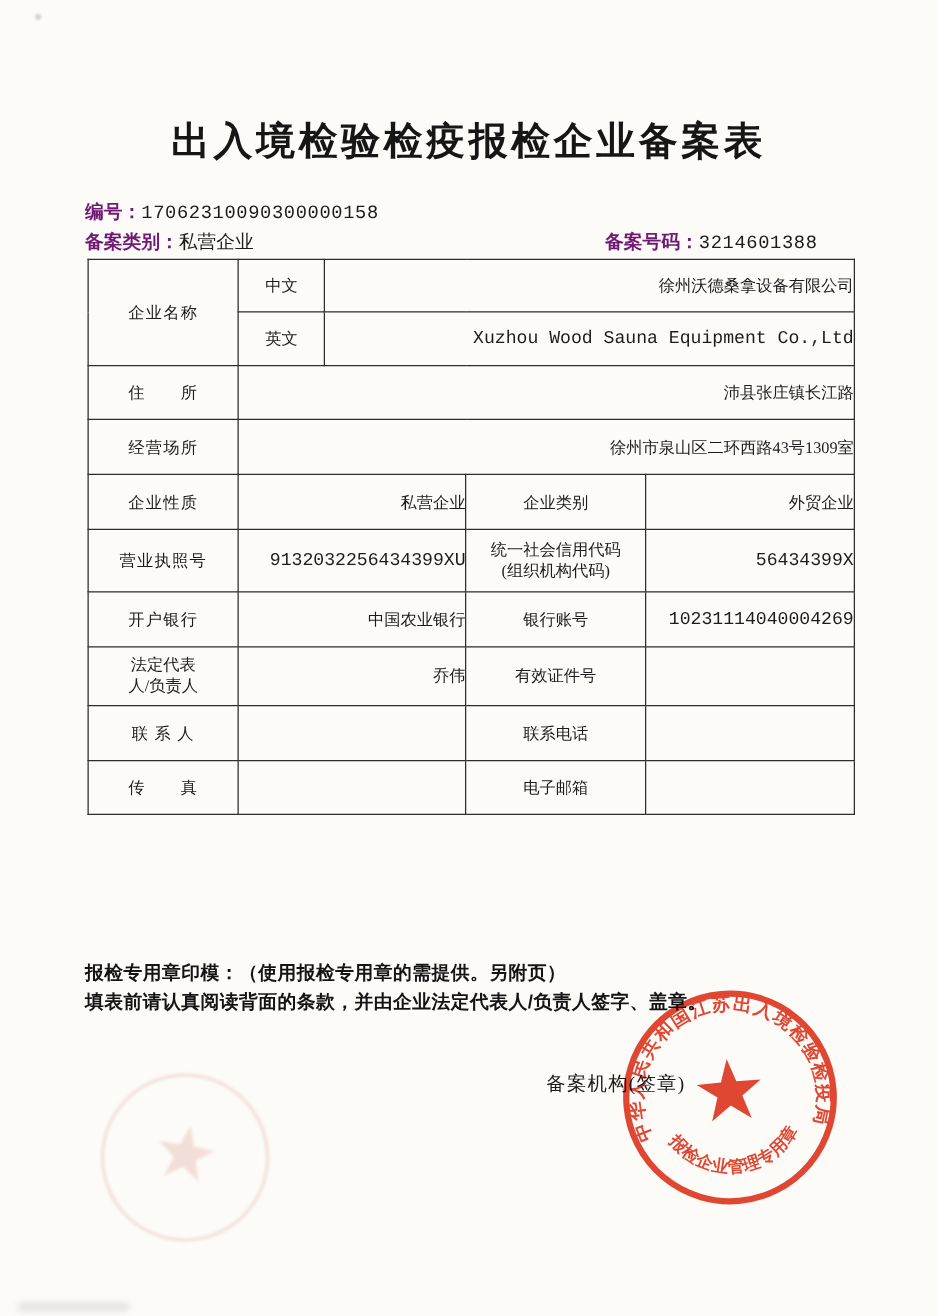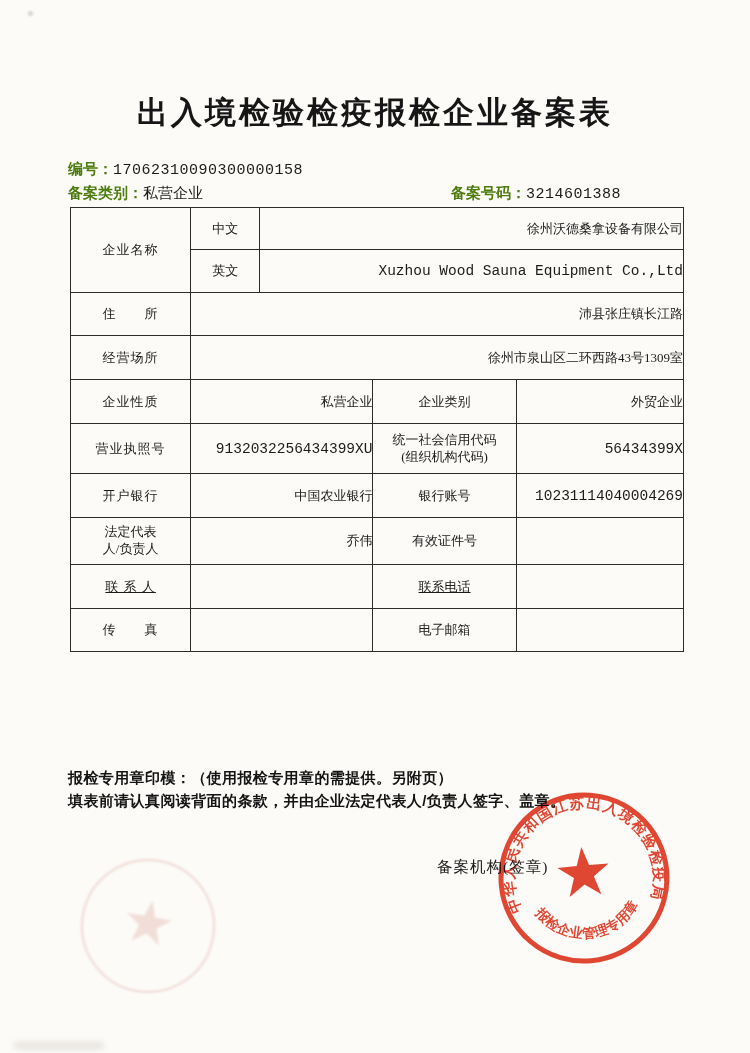--- a/index.html
+++ b/index.html
@@ -14,21 +14,21 @@
   .abs{position:absolute;}
   
   .doc-title{
     left:0;top:92px;width:100%;
     text-align:center;
     font-size:31px;font-weight:bold;
     letter-spacing:3px;color:#161616;
   }
   
   .meta{font-size:15px;white-space:nowrap;}
-  .meta .lbl{font-family:"Liberation Sans","DejaVu Sans",sans-serif;font-weight:bold;color:#4d7c0f;}
+  .meta .lbl{font-family:"Liberation Sans","DejaVu Sans",sans-serif;font-weight:bold;color:#701a75;}
   .mono{font-family:"Liberation Mono","DejaVu Sans Mono",monospace;}
   .meta .num{font-size:15px;letter-spacing:.5px;}
   
   table.form{
     border-collapse:collapse;
     table-layout:fixed;
     width:614px;
   }
   table.form td{
     border:1.6px solid #2e2c2a;
@@ -80,21 +80,21 @@
   <div class="abs smudge" style="left:14px;top:1042px;"></div>
 
   <div class="abs doc-title">出入境检验检疫报检企业备案表</div>
 
   <div class="abs meta" style="left:68px;top:160px;">
     <span class="lbl">编号：</span><span class="mono num">17062310090300000158</span>
   </div>
   <div class="abs meta" style="left:68px;top:184px;">
     <span class="lbl">备案类别：</span><span>私营企业</span>
   </div>
-  <div class="abs meta" style="left:451px;top:184px;">
+  <div class="abs meta" style="left:484px;top:184px;">
     <span class="lbl">备案号码：</span><span class="mono num">3214601388</span>
   </div>
 
   <table class="form abs" style="left:70px;top:207px;">
     <colgroup>
         <col style="width:120px">
         <col style="width:69px">
         <col style="width:113px">
         <col style="width:143px">
         <col style="width:167px">
@@ -144,21 +144,21 @@
       <td class="lab" style="letter-spacing:0;">
         <div class="two-line">
           <div>法定代表</div>
           <div>人/负责人</div>
         </div>
       </td>
       <td class="val" colspan="2">乔伟</td>
       <td class="lab2">有效证件号</td>
       <td class="val"></td>
     </tr>
-    <tr style="height:44px;text-decoration:underline;">
+    <tr style="height:44px;">
       <td class="lab">联 系 人</td>
       <td class="val" colspan="2"></td>
       <td class="lab2">联系电话</td>
       <td class="val"></td>
     </tr>
     <tr style="height:43px;">
       <td class="lab">传　　真</td>
       <td class="val" colspan="2"></td>
       <td class="lab2">电子邮箱</td>
       <td class="val"></td>

